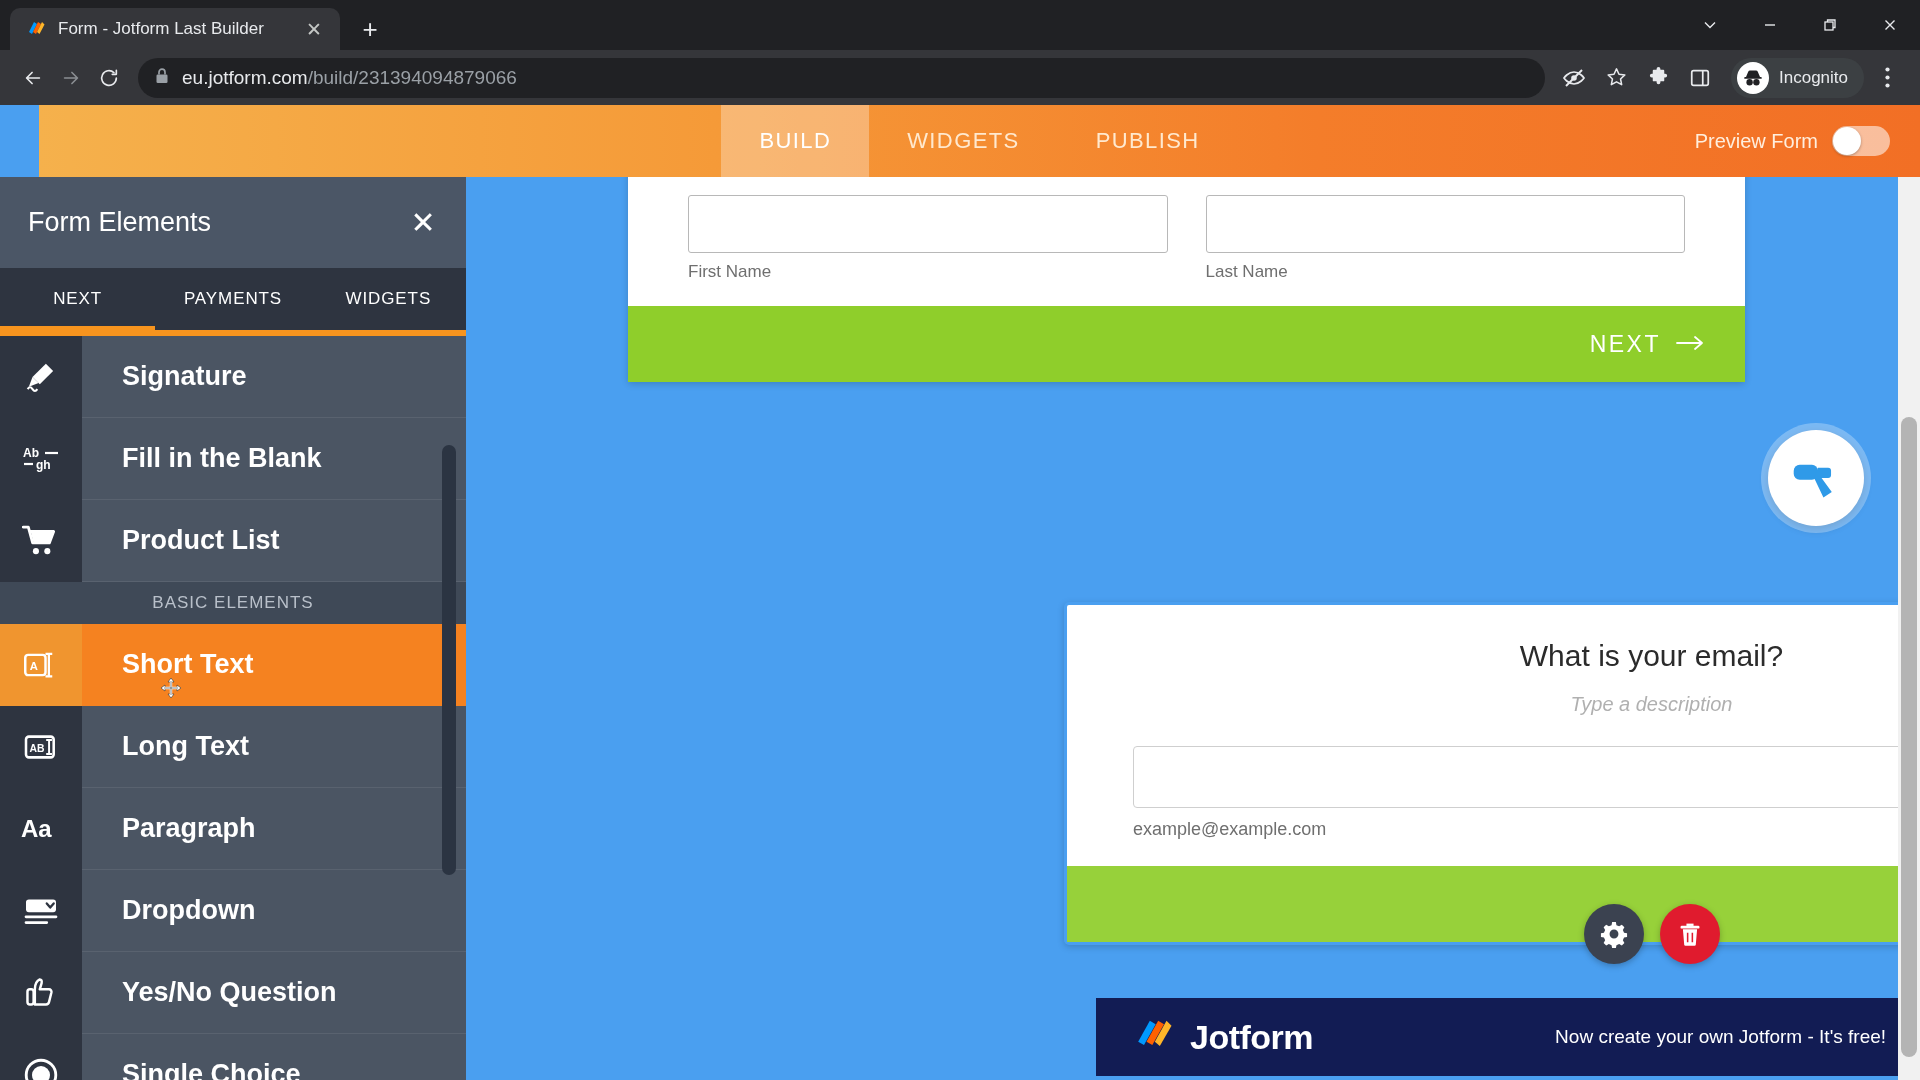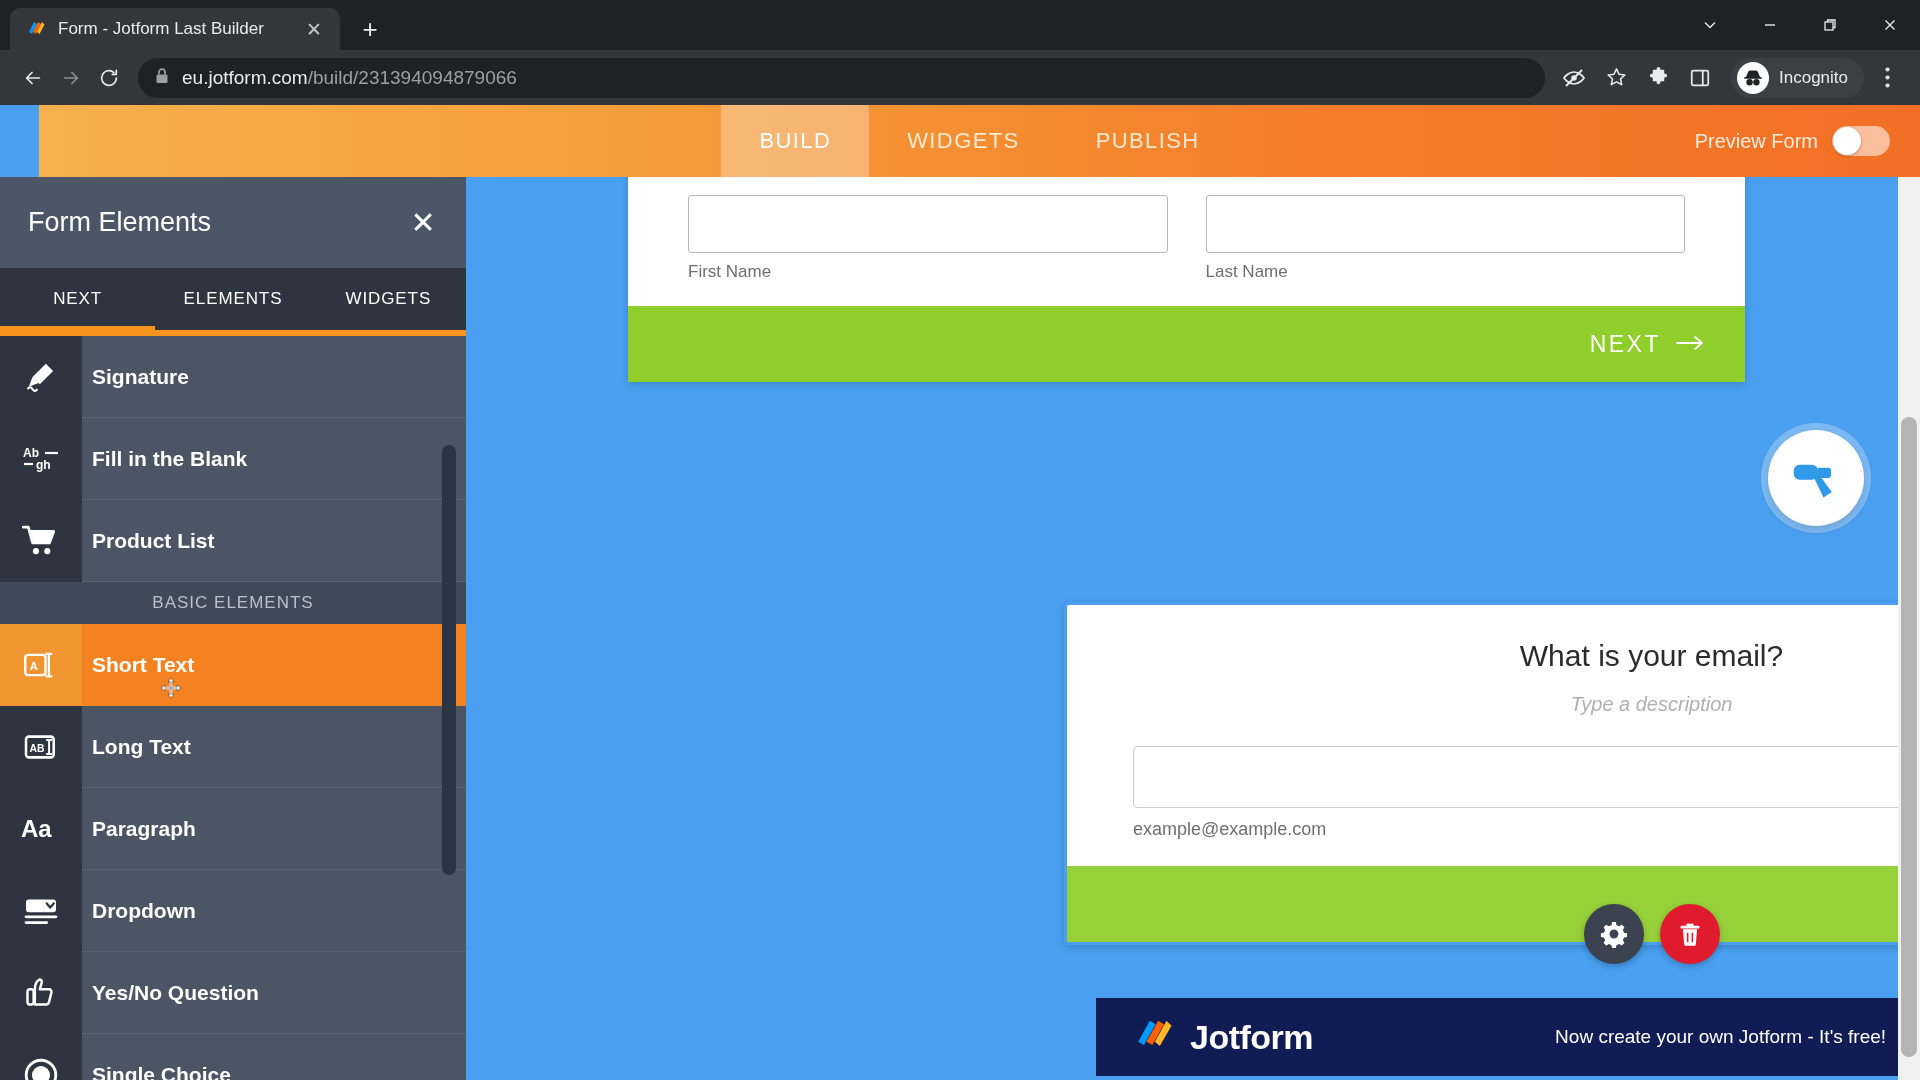--- a/index.html
+++ b/index.html
@@ -129,21 +129,21 @@
   .topstrip { height:6px; background:#f7941e; width:100%; }
   .el-row {
     display:flex; align-items:center; height:82px; position:relative;
   }
   .el-icon {
     width:82px; min-width:82px; height:100%; background:#2e3440;
     display:flex; align-items:center; justify-content:center; color:#fff;
   }
   .el-label {
     flex:1; height:100%; display:flex; align-items:center;
-    padding-left:10px; color:#fff; font-size:21px; font-weight:bold;
+    padding-left:40px; color:#fff; font-size:27px; font-weight:bold;
     border-bottom:1px solid rgba(255,255,255,0.08);
   }
   .el-row.active .el-icon { background:#f0952f; }
   .el-row.active .el-label { background:#f58220; border-bottom-color:transparent; }
   .group-head {
     height:42px; background:#3f4957; color:#b9c0ca; font-size:17px;
     letter-spacing:1px; display:flex; align-items:center; justify-content:center;
   }
   .drag-cursor { position:absolute; left:160px; top:53px; color:#fff; }
   .panel-scrollbar {
@@ -372,21 +372,21 @@
       </div>
     </div>
 
     <div class="panel">
       <div class="panel-head">
         <span class="panel-title">Form Elements</span>
         <span class="panel-close">✕</span>
       </div>
       <div class="panel-tabs">
         <div class="panel-tab active">NEXT</div>
-        <div class="panel-tab">ELEMENTS</div>
+        <div class="panel-tab">PAYMENTS</div>
         <div class="panel-tab">WIDGETS</div>
       </div>
       <div class="panel-list">
         <div class="topstrip"></div>
 
         <div class="el-row">
           <div class="el-icon">
             <svg width="34" height="34" viewBox="0 0 28 28">
               <path d="M18 3 l6 6 -11 11 -6-6z" fill="#fff"></path>
               <path d="M7 14 l-3 8 8-3z" fill="#fff"></path>

